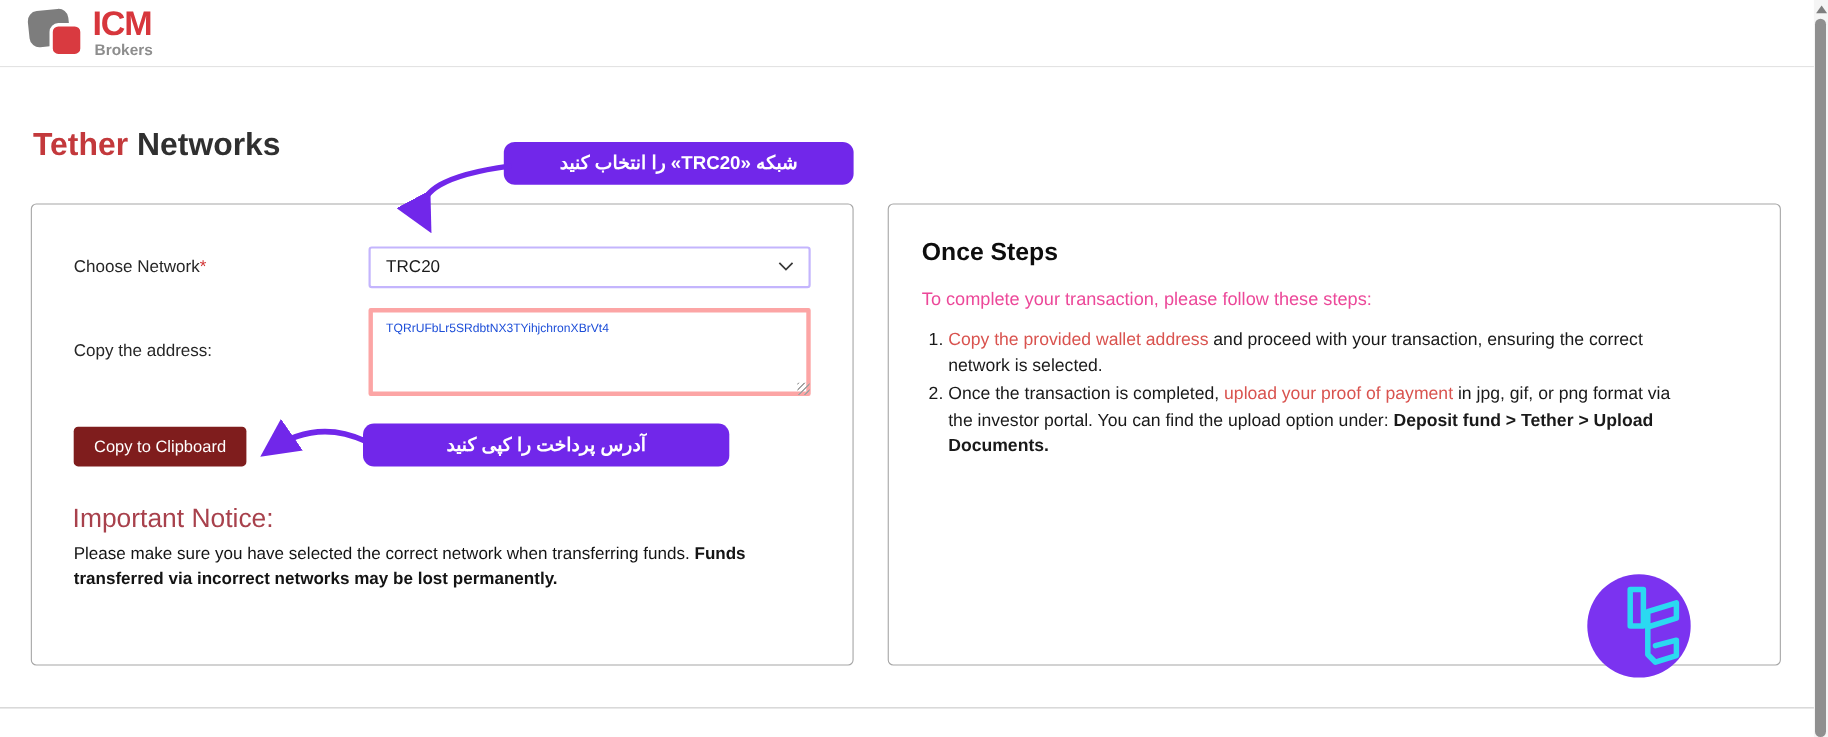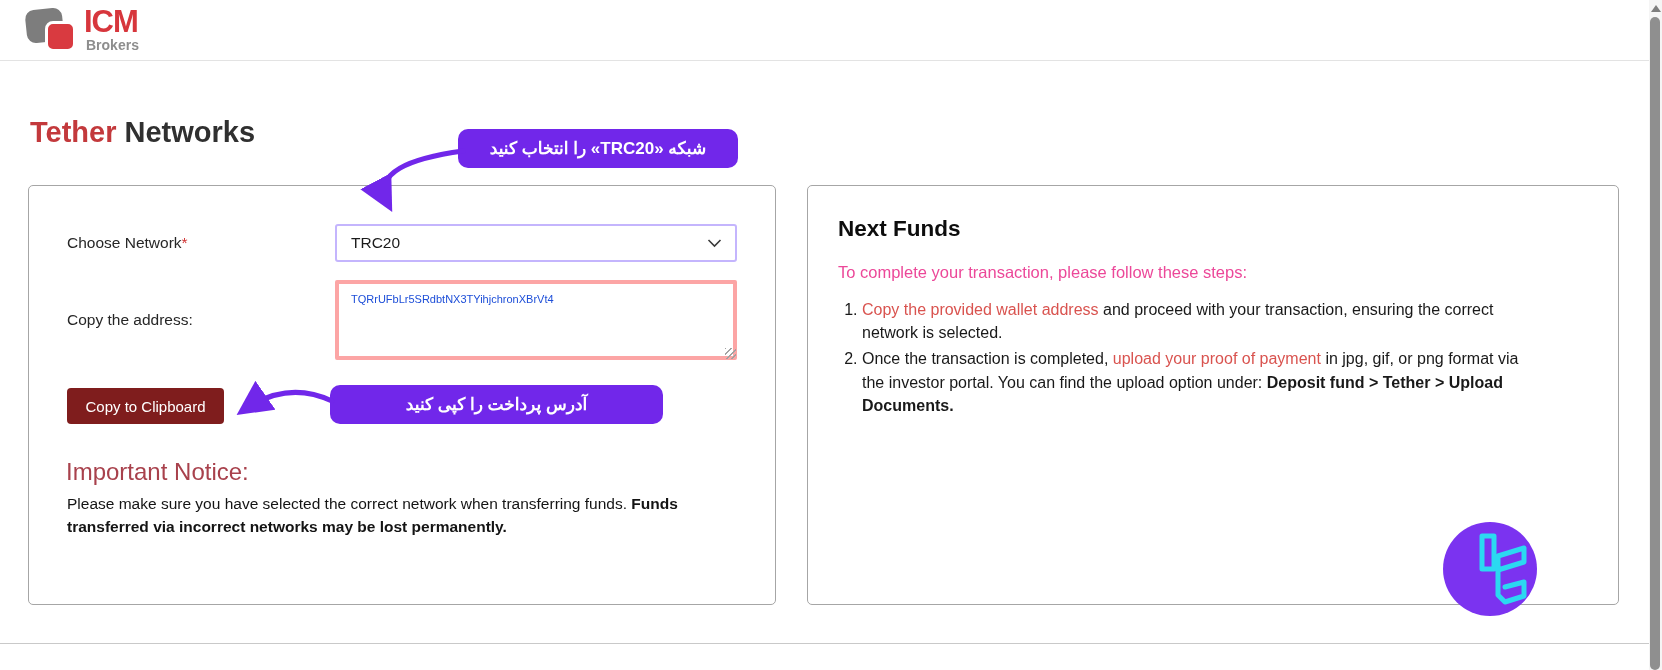--- a/index.html
+++ b/index.html
@@ -48,21 +48,21 @@
   
   .next-title { position:absolute; left:838px; top:216px; font-size:22.5px; font-weight:700; color:#0d0d0d; z-index:2; }
   .next-intro { position:absolute; left:838px; top:263px; font-size:16.5px; color:#ec4899; z-index:2; }
   .next-list  { position:absolute; left:838px; top:298px; width:700px; margin:0; padding:0 0 0 24px; font-size:16px; line-height:1.45; color:#191919; z-index:2; }
   .next-list li { margin:0 0 3px 0; }
   .step-link { color:#d9534f; cursor:pointer; }
   .next-list b { font-weight:700; }
 
   
   .callout { position:absolute; background:#7127ea; color:#fff; border-radius:10px; display:flex; align-items:center; justify-content:center; font-size:17px; font-weight:700; direction:rtl; z-index:4; }
-  .callout-1 { left:458px; top:129px; width:280px; height:39px; }
+  .callout-1 { left:458px; top:129px; width:318px; height:39px; }
   .callout-2 { left:330px; top:385px; width:333px; height:39px; }
 
   
   .arrows { position:absolute; left:0; top:0; width:1662px; height:670px; pointer-events:none; z-index:5; }
 
   
   .footer-line { position:absolute; left:0; top:643px; width:1650px; height:1px; background:#c9c9c9; z-index:1; }
 
   
   .chat { position:absolute; left:1442px; top:521px; width:96px; height:96px; z-index:6; cursor:pointer; }
@@ -107,21 +107,21 @@
 
   <button class="copy-btn">Copy to Clipboard</button>
 
   <div class="notice-title">Important Notice:</div>
   <div class="notice-body">
     <span>Please make sure you have selected the correct network when transferring funds. </span><b>Funds transferred via incorrect networks may be lost permanently.</b>
   </div>
 
   <div class="card card-right"></div>
 
-  <div class="next-title">Next Funds</div>
+  <div class="next-title">Once Steps</div>
   <div class="next-intro">To complete your transaction, please follow these steps:</div>
   <ol class="next-list">
     <li>
       <span class="step-link">Copy the provided wallet address</span><span> and proceed with your transaction, ensuring the correct network is selected.</span>
     </li>
     <li>
       <span>Once the transaction is completed, </span><span class="step-link">upload your proof of payment</span><span> in jpg, gif, or png format via the investor portal. You can find the upload option under: </span><b>Deposit fund &gt; Tether &gt; Upload Documents.</b>
     </li>
   </ol>
 

